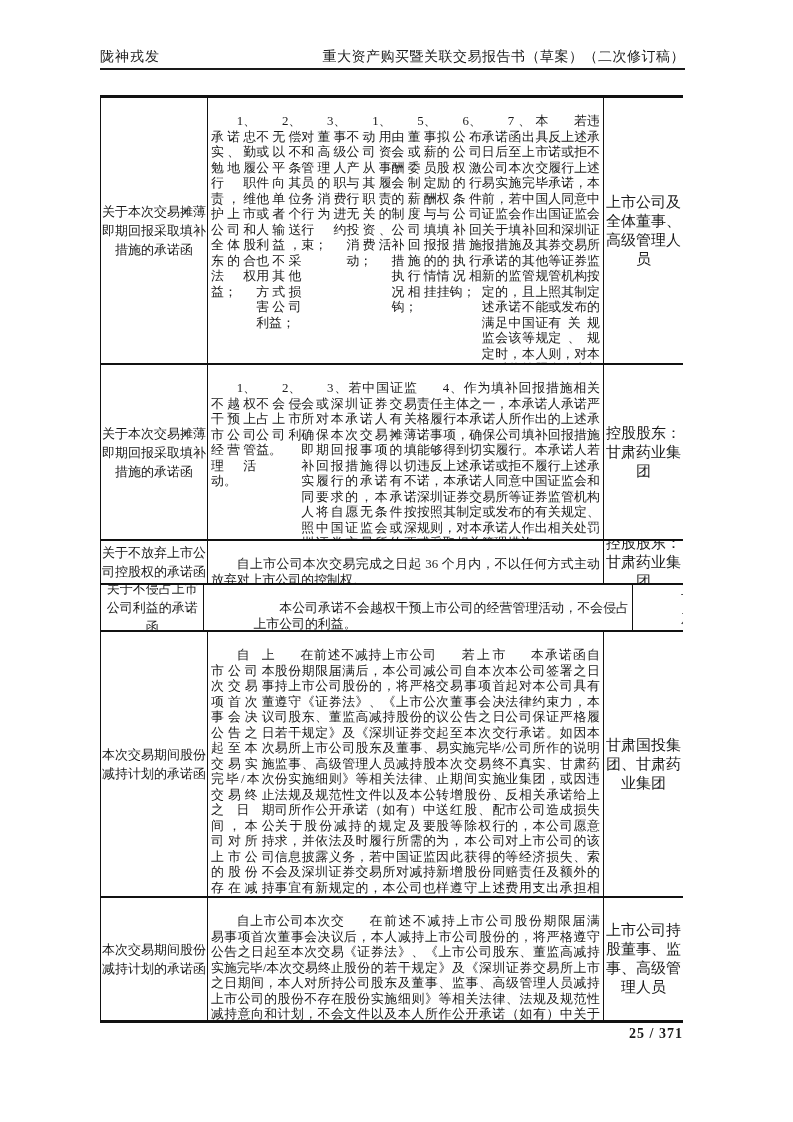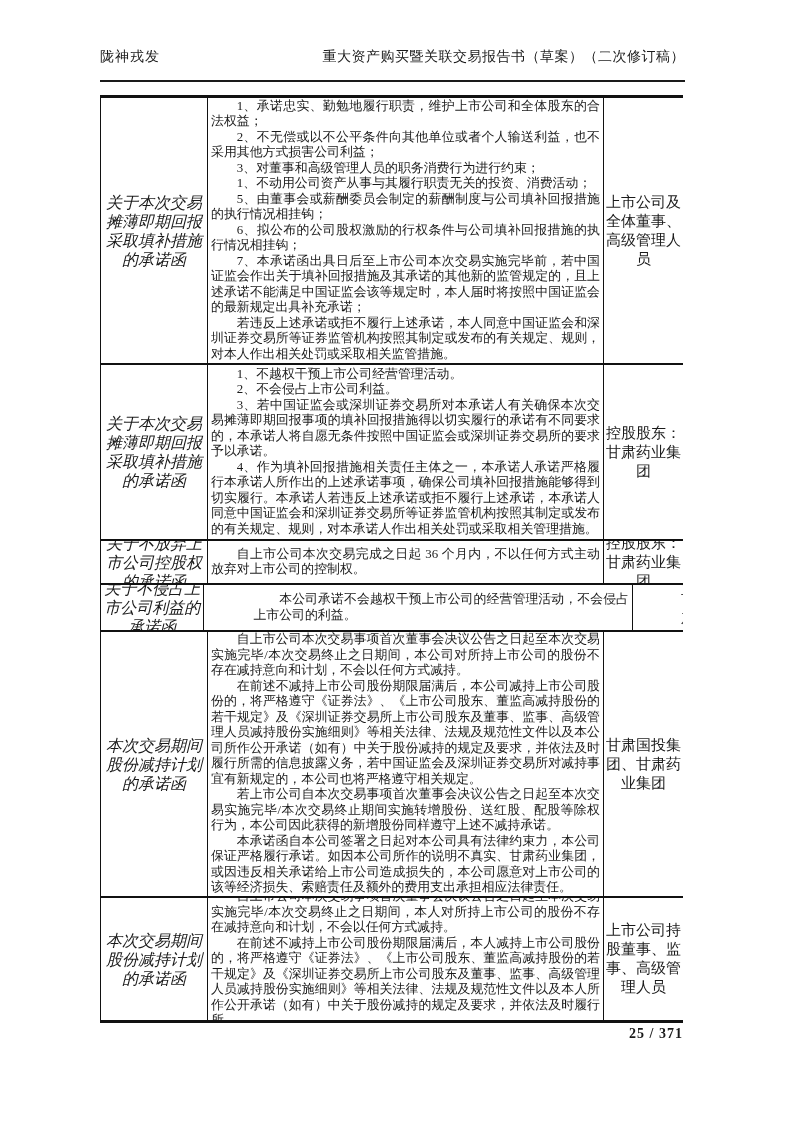--- a/index.html
+++ b/index.html
@@ -13,21 +13,21 @@
     overflow:hidden;
   }
   .header{
     position:absolute;
     left:100px;top:48px;
     width:585px;
     display:flex;
     justify-content:space-between;
     align-items:flex-end;
     font-size:14px;
-    padding-bottom:14px;
+    padding-bottom:2px;
     border-bottom:2px solid #1a1a1a;
   }
   .header .h-left{letter-spacing:1px;}
   .header .h-right{letter-spacing:0.5px;}
   .doc-table{
     position:absolute;
     left:100px;top:95px;
     width:583px;
     border-top:3px solid #111;
     border-bottom:3px solid #111;
@@ -44,30 +44,29 @@
     box-sizing:border-box;
     overflow:hidden;
   }
   .c1{
     width:107px;
     border-right:1px solid #111;
     display:flex;
     flex-direction:column;
     justify-content:center;
     text-align:center;
-    font-size:16px;
+    font-size:13px;
     line-height:19px;
     padding:0 1px;
-    font-style:italic;
   }
   .c2{
     width:396px;
     border-right:1px solid #111;
     display:flex;
-    flex-direction:column;
+    flex-direction:row;
     justify-content:center;
     font-size:12.9px;
     line-height:15.5px;
     text-align:justify;
     padding:16px 3px;
   }
   .c2 p{margin:0;text-indent:2em;}
   .c3{
     flex:1;
     display:flex;

